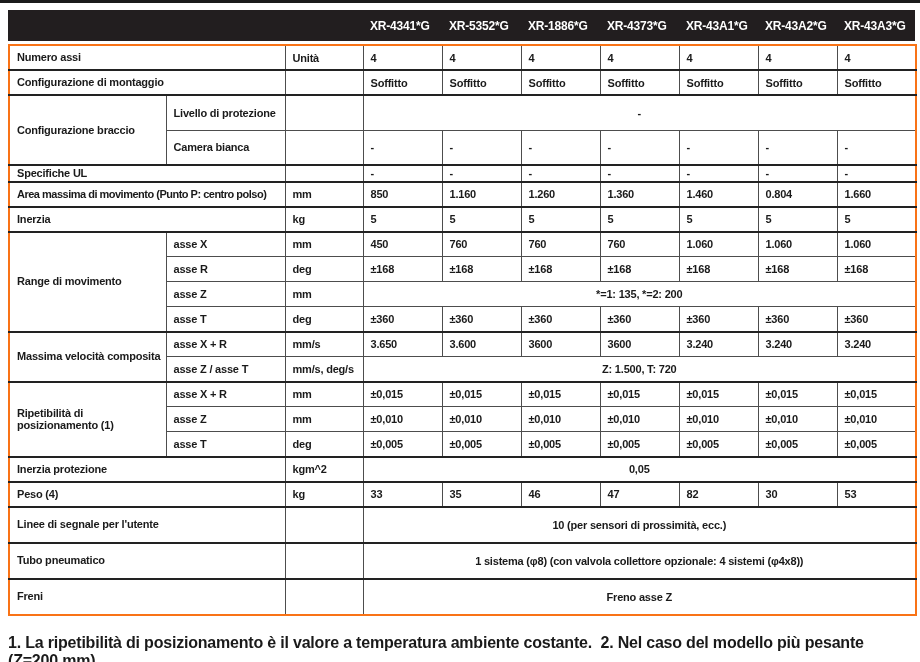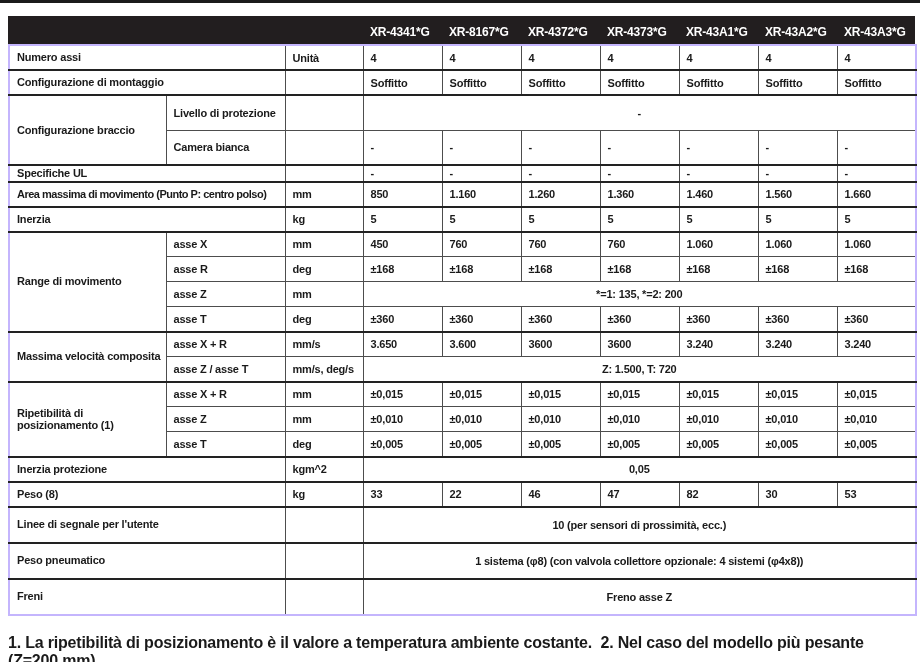--- a/index.html
+++ b/index.html
@@ -8,28 +8,28 @@
     width: 920px; height: 662px;
     font-family: "Liberation Sans", sans-serif;
     color: #1a1a1a;
   }
   .page { position: relative; width: 920px; height: 662px; background: #fff; overflow: hidden; }
 
   .top-rule { position: absolute; left: 0; top: 0; width: 920px; height: 3px; background: #1b1b1b; }
 
   table { border-collapse: collapse; table-layout: fixed; width: 904px; }
 
-  .head-table { position: absolute; left: 8px; top: 16px; background: #221e1f; height: 31px; }
+  .head-table { position: absolute; left: 8px; top: 10px; background: #221e1f; height: 31px; }
   .head-table th {
     color: #ffffff; font-size: 12px; font-weight: bold; text-align: left;
     padding-left: 8px; letter-spacing: -0.2px; vertical-align: middle;
     border: none; overflow: hidden; white-space: nowrap;
   }
 
-  .body-table { position: absolute; left: 8px; top: 44px; border: 2px solid #c4b5fd; background: #f0abfc; }
+  .body-table { position: absolute; left: 8px; top: 44px; border: 2px solid #f97316; background: #f0abfc; }
   .body-table td {
     border: 1px solid #4d4d4d;
     font-size: 11px; font-weight: bold; color: #1a1a1a;
     letter-spacing: -0.2px; padding: 1px 4px 1px 7px;
     vertical-align: middle; overflow: hidden; white-space: nowrap;
     background: #fff;
   }
   tr.h-std  { height: 25px; }
   tr.h-tall { height: 35px; }
   tr.h-sp   { height: 15px; }
@@ -64,22 +64,22 @@
         <col style="width:79px">
         <col style="width:79px">
       <col style="width:79px">
         <col style="width:79px">
         <col style="width:79px">
     </colgroup>
     <tbody>
         <tr>
       <th colspan="3"></th>
       <th>XR-4341*G</th>
-      <th>XR-8167*G</th>
-      <th>XR-4372*G</th>
+      <th>XR-5352*G</th>
+      <th>XR-1886*G</th>
       <th>XR-4373*G</th>
       <th>XR-43A1*G</th>
       <th>XR-43A2*G</th>
       <th>XR-43A3*G</th>
     </tr>
   </tbody>
     </table>
 
   <table class="body-table">
     <colgroup>
@@ -152,21 +152,21 @@
     </tr>
 
     <tr class="h-std gt">
       <td class="lbl tight" colspan="2">Area massima di movimento (Punto P: centro polso)</td>
       <td>mm</td>
       <td>850</td>
       <td>1.160</td>
       <td>1.260</td>
       <td>1.360</td>
       <td>1.460</td>
-      <td>1.560</td>
+      <td>0.804</td>
       <td>1.660</td>
     </tr>
 
     <tr class="h-std gt">
       <td class="lbl" colspan="2">Inerzia</td>
       <td>kg</td>
       <td>5</td>
       <td>5</td>
       <td>5</td>
       <td>5</td>
@@ -274,39 +274,39 @@
       <td>±0,005</td>
     </tr>
 
     <tr class="h-std gt">
       <td class="lbl" colspan="2">Inerzia protezione</td>
       <td>kgm^2</td>
       <td class="spanv" colspan="7">0,05</td>
     </tr>
 
     <tr class="h-std gt">
-      <td class="lbl" colspan="2">Peso (8)</td>
+      <td class="lbl" colspan="2">Peso (4)</td>
       <td>kg</td>
       <td>33</td>
-      <td>22</td>
+      <td>35</td>
       <td>46</td>
       <td>47</td>
       <td>82</td>
       <td>30</td>
       <td>53</td>
     </tr>
 
     <tr class="h-bot gt">
       <td class="lbl" colspan="2">Linee di segnale per l'utente</td>
       <td></td>
       <td class="spanv" colspan="7">10 (per sensori di prossimità, ecc.)</td>
     </tr>
 
     <tr class="h-bot gt">
-      <td class="lbl" colspan="2">Peso pneumatico</td>
+      <td class="lbl" colspan="2">Tubo pneumatico</td>
       <td></td>
       <td class="spanv" colspan="7">1 sistema (φ8) (con valvola collettore opzionale: 4 sistemi (φ4x8))</td>
     </tr>
 
     <tr class="h-bot gt">
       <td class="lbl" colspan="2">Freni</td>
       <td></td>
       <td class="spanv" colspan="7">Freno asse Z</td>
     </tr>
   </tbody>

